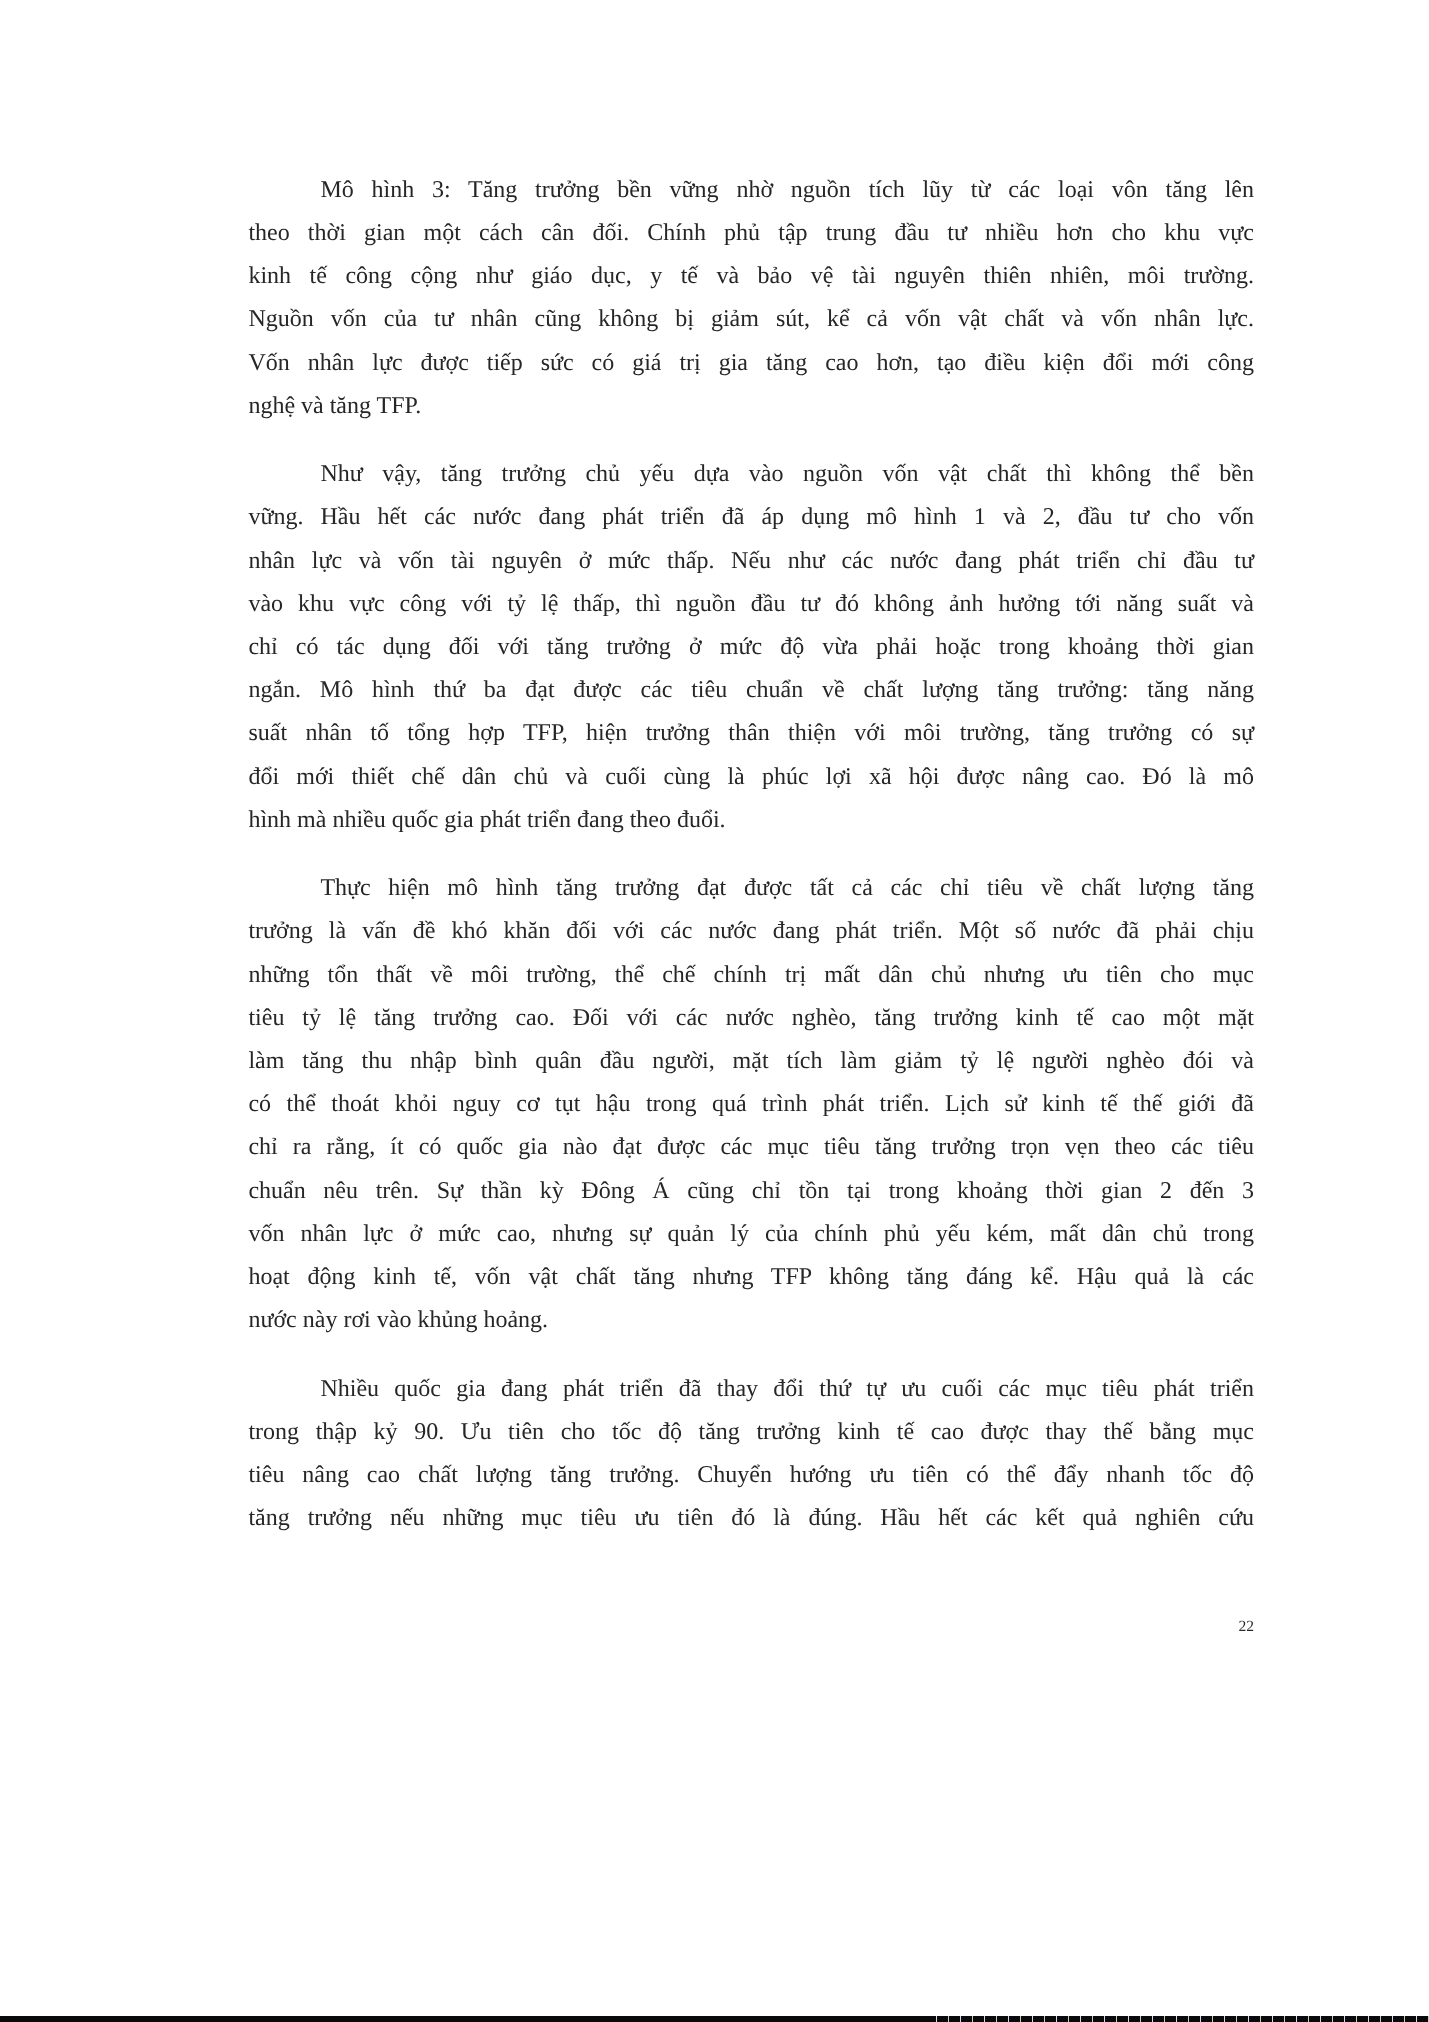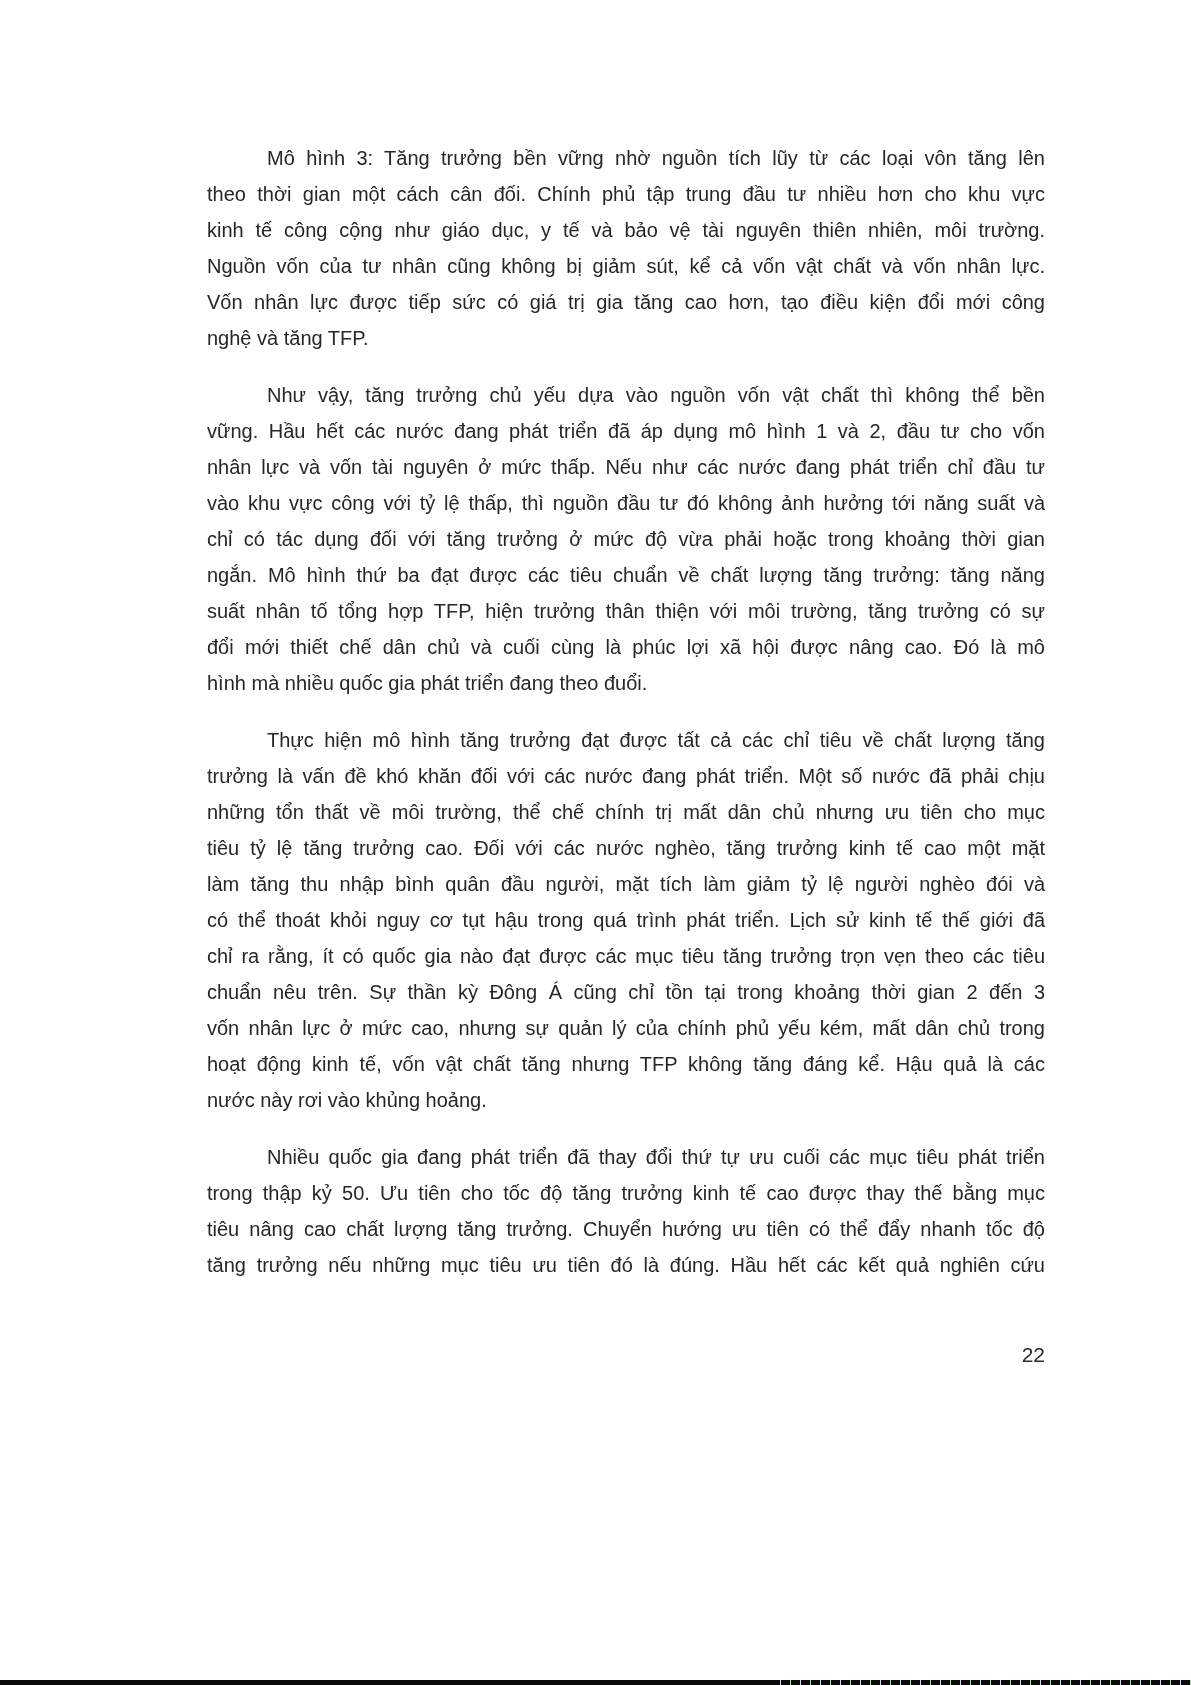--- a/index.html
+++ b/index.html
@@ -6,21 +6,21 @@
     margin: 0;
     padding: 0;
     background: #ffffff;
   }
   .page {
     position: relative;
     width: 1191px;
     height: 1685px;
     background: #ffffff;
     overflow: hidden;
-    font-family: Liberation Sans, sans-serif;
+    font-family: Liberation Serif, serif;
     color: #262626;
   }
   .text-block {
     position: absolute;
     left: 207px;
     top: 140px;
     width: 838px;
   }
   .paragraph {
     margin: 0 0 21px 0;
@@ -37,21 +37,21 @@
   .line.first {
     text-indent: 60px;
   }
   .line.last {
     text-align-last: left;
   }
   .page-number {
     position: absolute;
     top: 1341px;
     right: 146px;
-    font-size: 21px;
+    font-size: 13px;
     line-height: 28px;
     color: #2a2a2a;
   }
   .scan-artifact-bar {
     position: absolute;
     left: 0;
     bottom: 0;
     width: 100%;
     height: 5px;
     background: #0a0a0a;
@@ -108,21 +108,21 @@
       <div class="line">có thể thoát khỏi nguy cơ tụt hậu trong quá trình phát triển. Lịch sử kinh tế thế giới đã</div>
       <div class="line">chỉ ra rằng, ít có quốc gia nào đạt được các mục tiêu tăng trưởng trọn vẹn theo các tiêu</div>
       <div class="line">chuẩn nêu trên. Sự thần kỳ Đông Á cũng chỉ tồn tại trong khoảng thời gian 2 đến 3</div>
       <div class="line">vốn nhân lực ở mức cao, nhưng sự quản lý của chính phủ yếu kém, mất dân chủ trong</div>
       <div class="line">hoạt động kinh tế, vốn vật chất tăng nhưng TFP không tăng đáng kể. Hậu quả là các</div>
       <div class="line last">nước này rơi vào khủng hoảng.</div>
     </div>
 
     <div class="paragraph">
       <div class="line first">Nhiều quốc gia đang phát triển đã thay đổi thứ tự ưu cuối các mục tiêu phát triển</div>
-      <div class="line">trong thập kỷ 50. Ưu tiên cho tốc độ tăng trưởng kinh tế cao được thay thế bằng mục</div>
+      <div class="line">trong thập kỷ 90. Ưu tiên cho tốc độ tăng trưởng kinh tế cao được thay thế bằng mục</div>
       <div class="line">tiêu nâng cao chất lượng tăng trưởng. Chuyển hướng ưu tiên có thể đẩy nhanh tốc độ</div>
       <div class="line">tăng trưởng nếu những mục tiêu ưu tiên đó là đúng. Hầu hết các kết quả nghiên cứu</div>
     </div>
 
   </div>
 
   <div class="page-number">22</div>
 
   <div class="scan-artifact-bar">
     <div class="dashes"></div>

